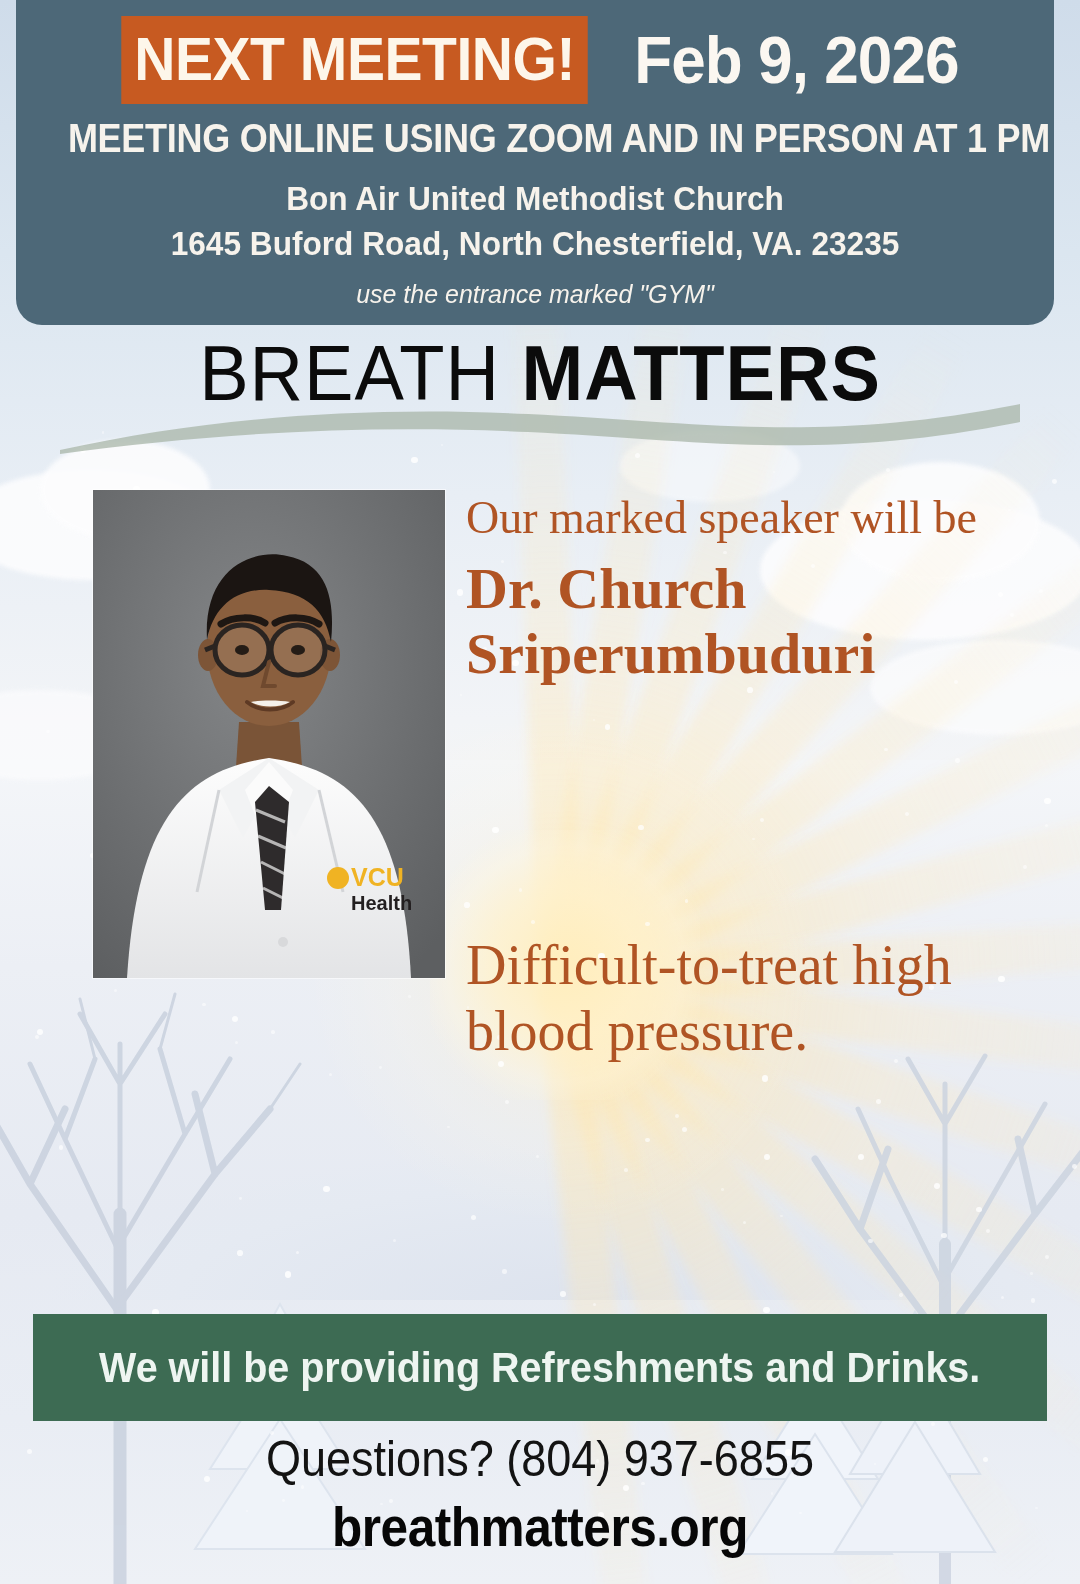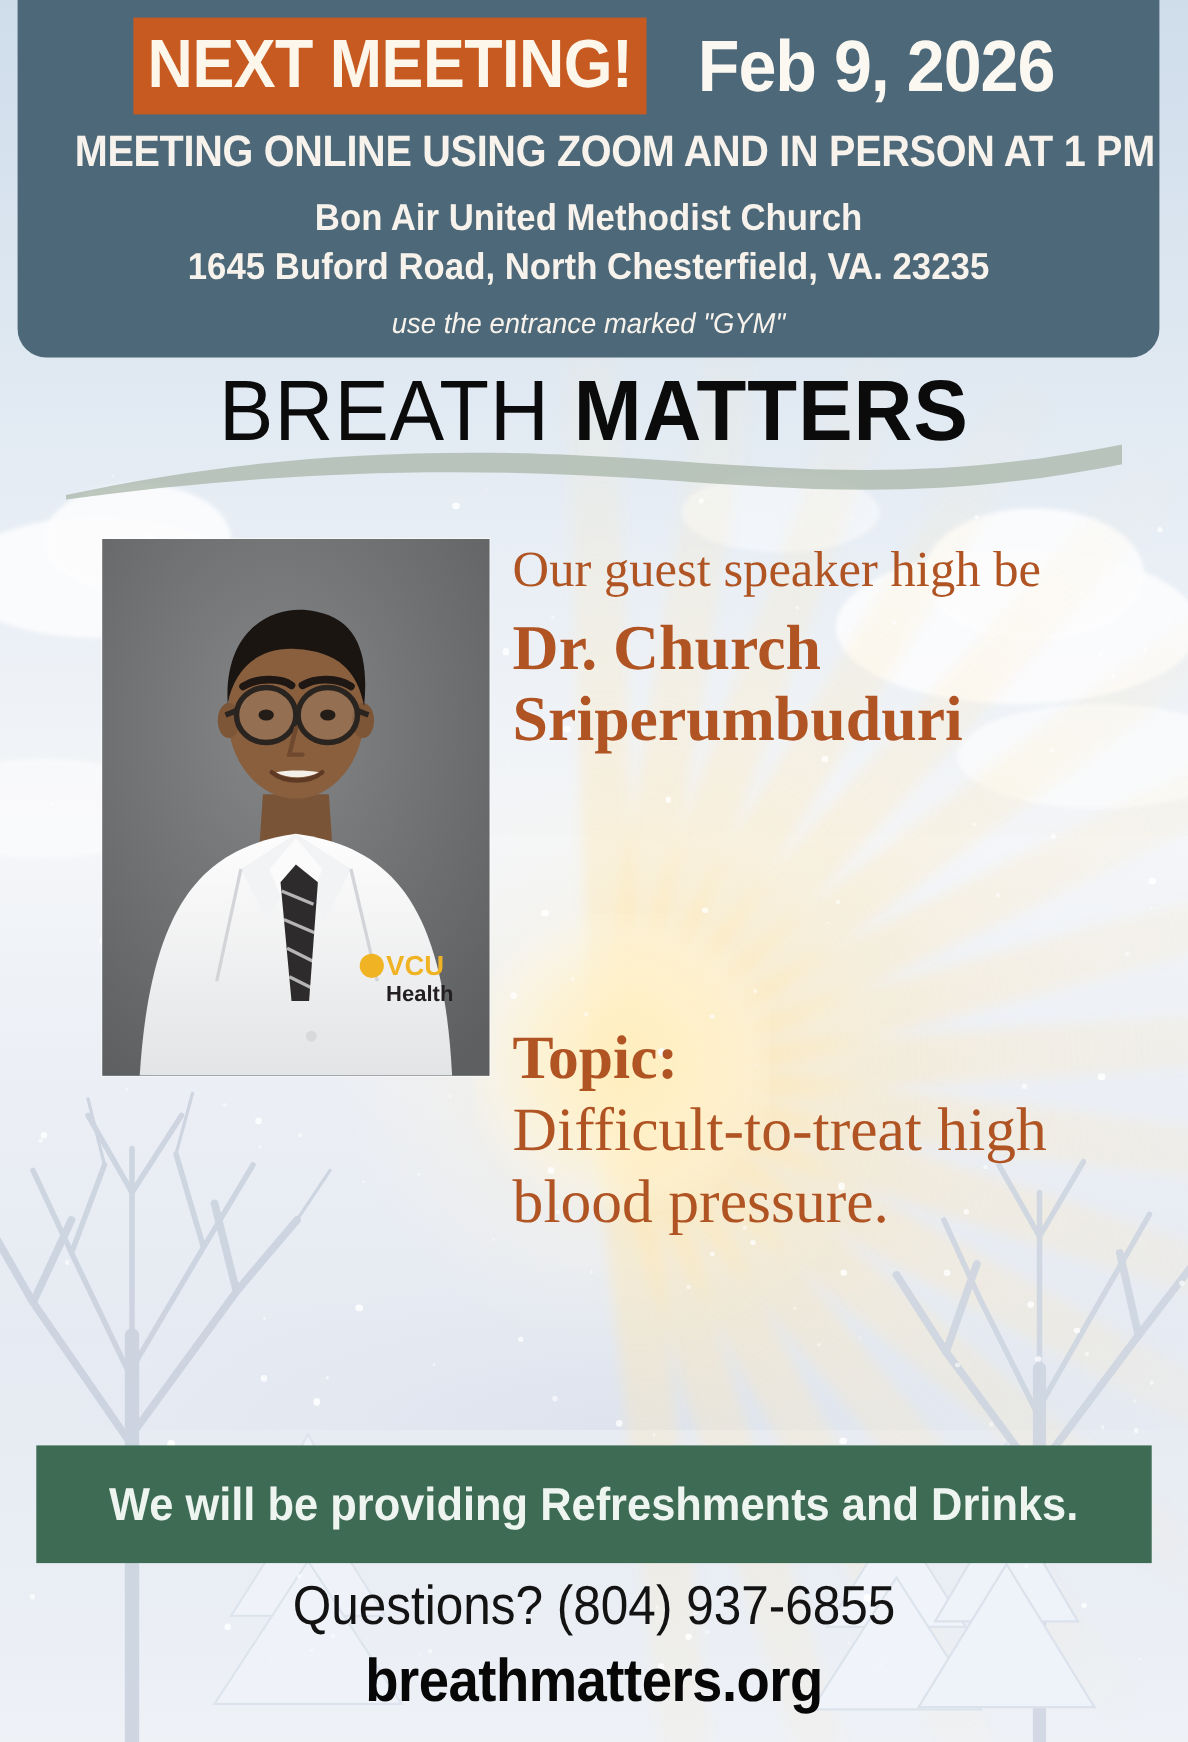--- a/index.html
+++ b/index.html
@@ -508,26 +508,25 @@
       <g>
         <circle cx="245" cy="388" r="11" fill="#f0b323"></circle>
         <text x="258" y="396" font-family="Liberation Sans, sans-serif" font-size="25" font-weight="700" fill="#f0b323">VCU</text>
         <text x="258" y="420" font-family="Liberation Sans, sans-serif" font-size="20" font-weight="700" fill="#231f20">Health</text>
       </g>
       <circle cx="190" cy="452" r="5" fill="#d8d9db"></circle>
     </svg>
   </div>
 
   <div class="speaker-block">
-    <div class="sp-intro">Our guest speaker high be</div>
+    <div class="sp-intro">Our marked speaker will be</div>
     <div class="sp-name">Dr. Church Sriperumbuduri</div>
   </div>
 
   <div class="topic-block">
-    <div class="tp-label">Topic:</div>
     <div class="tp-text">Difficult-to-treat high blood pressure.</div>
   </div>
 
   <div class="green-banner">
     <span>We will be providing Refreshments and Drinks.</span>
   </div>
 
   <div class="footer-q">Questions? (804) 937-6855</div>
   <div class="footer-site">breathmatters.org</div>
 

